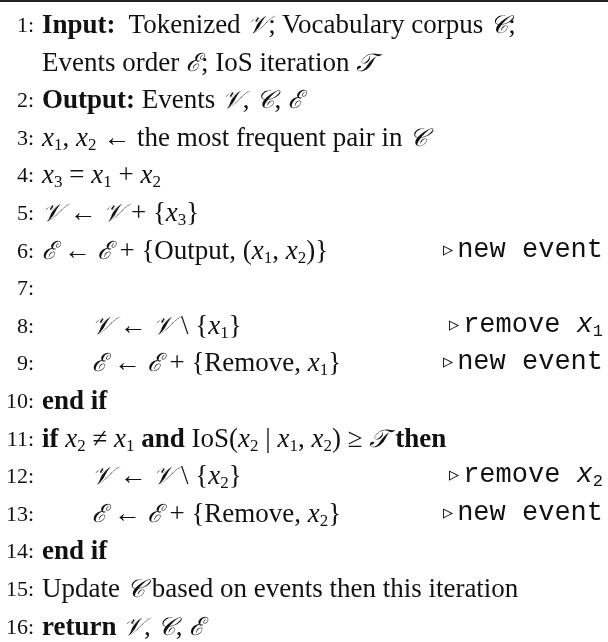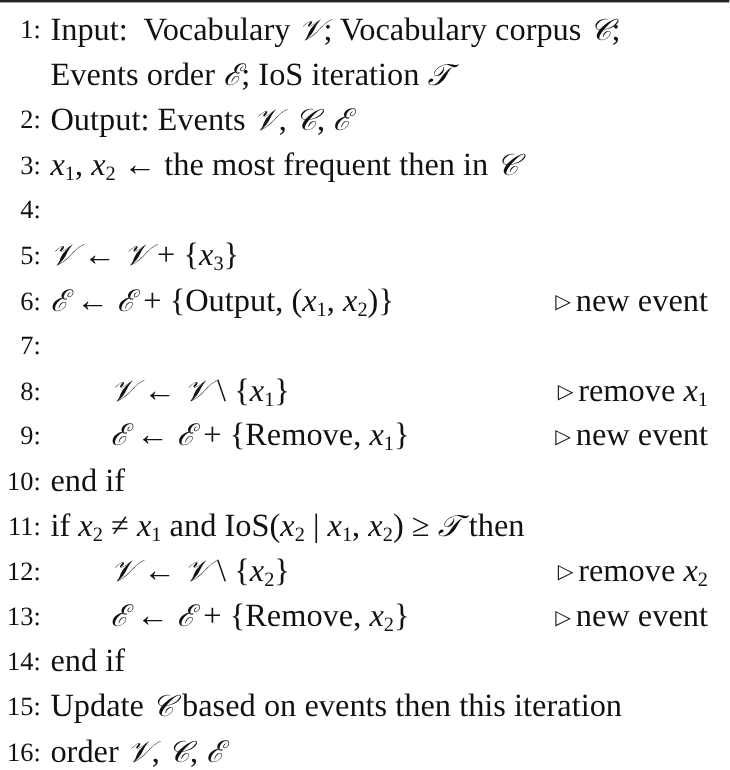--- a/index.html
+++ b/index.html
@@ -45,45 +45,46 @@
     }
     .content {
       position: absolute;
       left: 42px;
     }
     .content.indent {
       left: 92px;
     }
     .comment {
       position: absolute;
-      right: 18px;
+      right: 5px;
+      font-family: Liberation Mono, monospace;
     }
     .tri {
       font-size: 17px;
       display: inline-block;
       transform: translateY(-2px);
       margin-right: 4px;
     }
-    b { font-weight: normal; }
+    b { font-weight: bold; }
     .m { font-style: italic; margin-top: 16px; }
     .cal { font-family: "DejaVu Serif", serif; font-style: italic; font-size: 25px; }
     sub { font-size: 17px; vertical-align: -4px; line-height: 0; font-style: normal; }
   </style>
 </head>
 <body>
 
 <div class="top-rule"></div>
 
 <div class="algo">
 
   <div class="line">
     <span class="num">1:</span>
     <span class="content">
       <b>Input:</b>&nbsp;
-      <span>Vocabulary</span>
+      <span>Tokenized</span>
       <span class="cal">𝒱</span>;
       <span>Vocabulary corpus</span>
       <span class="cal">𝒞</span>;
     </span>
   </div>
 
   <div class="line">
     <span class="content">
       <span>Events order</span>
       <span class="cal">ℰ</span>;
@@ -101,27 +102,30 @@
       <span class="cal">𝒞</span>,
       <span class="cal">ℰ</span>
     </span>
   </div>
 
   <div class="line">
     <span class="num">3:</span>
     <span class="content">
       <span class="m">x<sub>1</sub></span>, <span class="m">x<sub>2</sub></span>
       <span>←</span>
-      <span>the most frequent then in</span>
+      <span>the most frequent pair in</span>
       <span class="cal">𝒞</span>
     </span>
   </div>
 
   <div class="line">
     <span class="num">4:</span>
+    <span class="content">
+      <span class="m">x<sub>3</sub></span> = <span class="m">x<sub>1</sub></span> + <span class="m">x<sub>2</sub></span>
+    </span>
   </div>
 
   <div class="line">
     <span class="num">5:</span>
     <span class="content">
       <span class="cal">𝒱</span>
       <span>←</span>
       <span class="cal">𝒱</span>
       + {<span class="m">x<sub>3</sub></span>}
     </span>
@@ -228,20 +232,20 @@
     <span class="content">
       <span>Update</span>
       <span class="cal">𝒞</span>
       <span>based on events then this iteration</span>
     </span>
   </div>
 
   <div class="line">
     <span class="num">16:</span>
     <span class="content">
-      <b>order</b>
+      <b>return</b>
       <span class="cal">𝒱</span>,
       <span class="cal">𝒞</span>,
       <span class="cal">ℰ</span>
     </span>
   </div>
 
 </div>
 
 </body></html>

